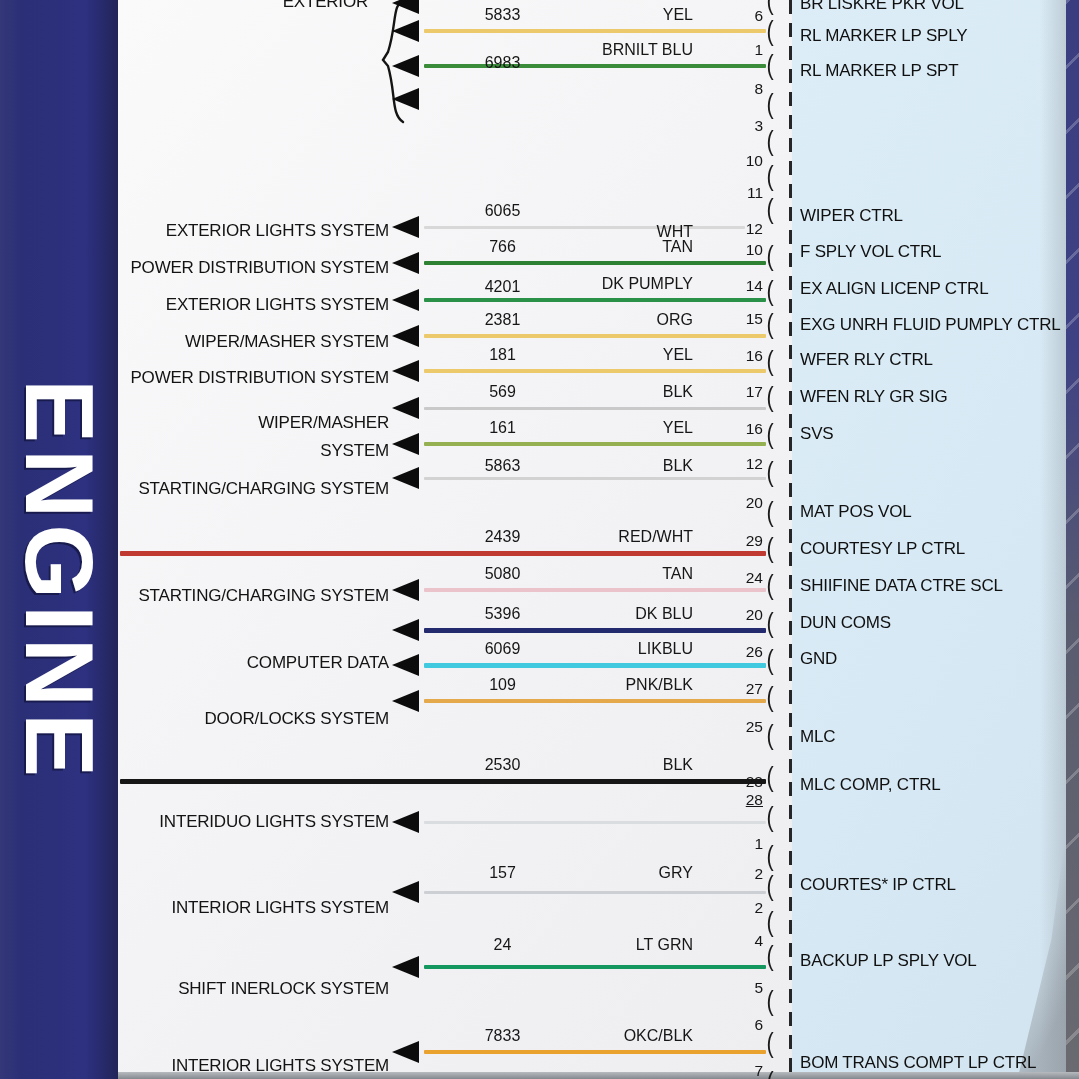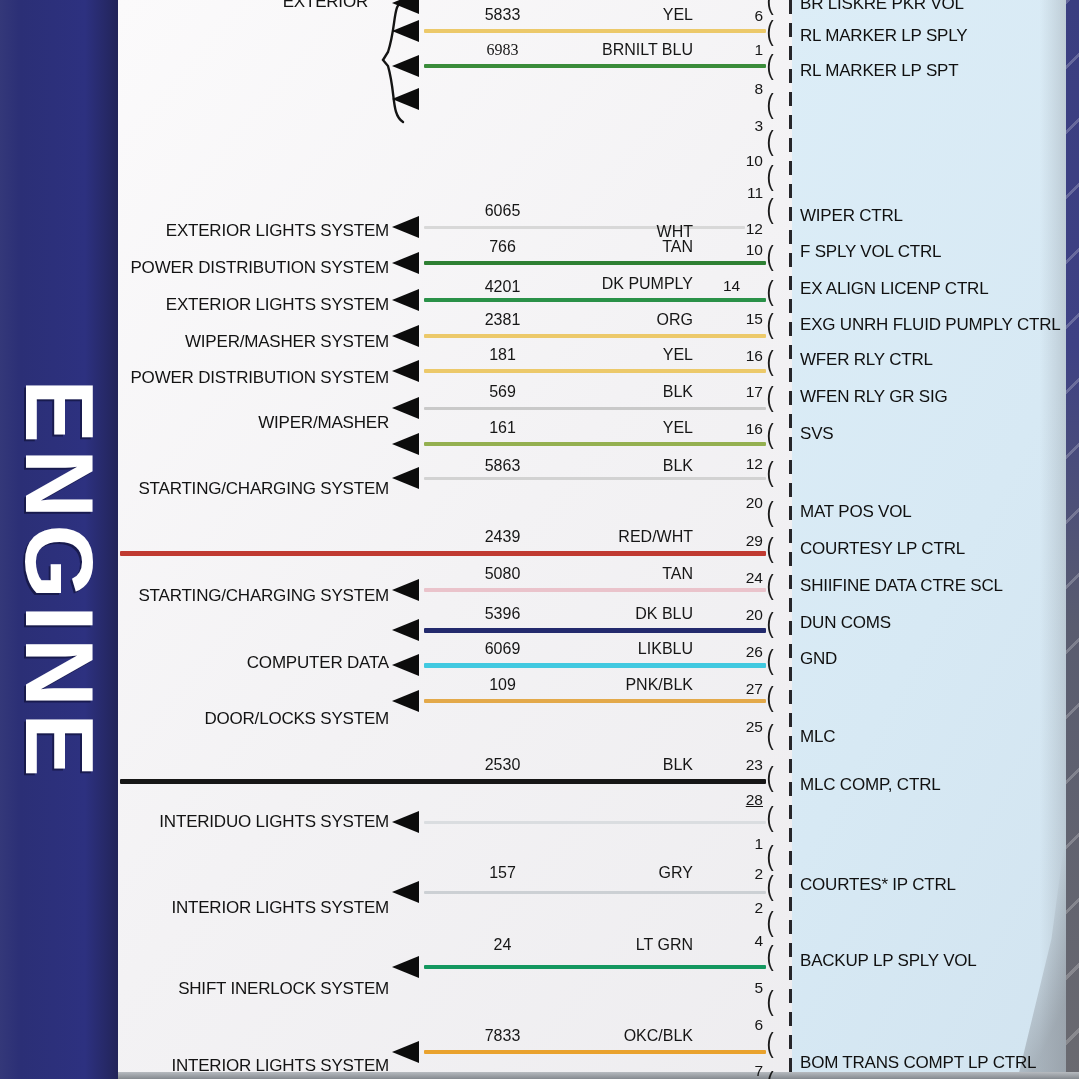--- a/index.html
+++ b/index.html
@@ -91,20 +91,21 @@
         <div>EXTERIOR LIGHTS SYSTEM</div>
       </div>
       <div class="sys" style="left: 0px; width: 389px; top: 328px;">
         <div>WIPER/MASHER SYSTEM</div>
       </div>
       <div class="sys" style="left: 0px; width: 389px; top: 364px;">
         <div>POWER DISTRIBUTION SYSTEM</div>
       </div>
       <div class="sys" style="left: 0px; width: 389px; top: 409px;">
         <div>WIPER/MASHER</div>
+        <div>SYSTEM</div>
       </div>
       <div class="sys" style="left: 0px; width: 389px; top: 475px;">
         <div>STARTING/CHARGING SYSTEM</div>
       </div>
       <div class="sys" style="left: 0px; width: 389px; top: 582px;">
         <div>STARTING/CHARGING SYSTEM</div>
       </div>
       <div class="sys" style="left: 0px; width: 389px; top: 649px;">
         <div>COMPUTER DATA</div>
       </div>
@@ -124,21 +125,21 @@
         <div>INTERIOR LIGHTS SYSTEM</div>
       </div>
     </div>
   <div id="wires">
       <div class="wire" style="left: 424px; width: 342px; top: 29px; height: 4px; background: rgb(236, 201, 106);"></div>
       <div class="arrow" style="left: 392px; top: 20px;"></div>
       <div class="wnum" style="top: 6px;">5833</div>
       <div class="wcode" style="top: 6px;">YEL</div>
       <div class="wire" style="left: 424px; width: 342px; top: 64px; height: 4px; background: rgb(58, 140, 58);"></div>
       <div class="arrow" style="left: 392px; top: 55px;"></div>
-      <div class="wnum" style="top: 41px; font-family: Liberation Serif, serif;">6983</div>
+      <div class="wnum" style="top: 54px;">6983</div>
       <div class="wcode" style="top: 41px;">BRNILT BLU</div>
       <div class="wire" style="left: 424px; width: 321px; top: 225.5px; height: 3px; background: rgb(216, 216, 216);"></div>
       <div class="arrow" style="left: 392px; top: 216px;"></div>
       <div class="wnum" style="top: 202px;">6065</div>
       <div class="wcode" style="top: 202px; margin-top: 21px;">WHT</div>
       <div class="wire" style="left: 424px; width: 342px; top: 261px; height: 4px; background: rgb(46, 128, 51);"></div>
       <div class="arrow" style="left: 392px; top: 252px;"></div>
       <div class="wnum" style="top: 238px;">766</div>
       <div class="wcode" style="top: 238px;">TAN</div>
       <div class="wire" style="left: 424px; width: 342px; top: 298px; height: 4px; background: rgb(42, 145, 72);"></div>
@@ -219,21 +220,21 @@
       <div class="paren" style="top: 124px;">(</div>
       <div class="pnum" style="top: 152px;">10</div>
       <div class="paren" style="top: 159px;">(</div>
       <div class="pnum" style="top: 184px;">11</div>
       <div class="paren" style="top: 192px;">(</div>
       <div class="siglabel" style="top: 206px;">WIPER CTRL</div>
       <div class="pnum" style="top: 220px;">12</div>
       <div class="pnum" style="top: 241px;">10</div>
       <div class="paren" style="top: 239px;">(</div>
       <div class="siglabel" style="top: 242px;">F SPLY VOL CTRL</div>
-      <div class="pnum" style="top: 277px; text-align: center;">14</div>
+      <div class="pnum" style="top: 277px;">14</div>
       <div class="paren" style="top: 274px;">(</div>
       <div class="siglabel" style="top: 279px;">EX ALIGN LICENP CTRL</div>
       <div class="pnum" style="top: 310px;">15</div>
       <div class="paren" style="top: 307px;">(</div>
       <div class="siglabel" style="top: 315px;">EXG UNRH FLUID PUMPLY CTRL</div>
       <div class="pnum" style="top: 347px;">16</div>
       <div class="paren" style="top: 344px;">(</div>
       <div class="siglabel" style="top: 350px;">WFER RLY CTRL</div>
       <div class="pnum" style="top: 383px;">17</div>
       <div class="paren" style="top: 380px;">(</div>
@@ -256,21 +257,21 @@
       <div class="paren" style="top: 606px;">(</div>
       <div class="siglabel" style="top: 613px;">DUN COMS</div>
       <div class="pnum" style="top: 643px;">26</div>
       <div class="paren" style="top: 643px;">(</div>
       <div class="siglabel" style="top: 649px;">GND</div>
       <div class="pnum" style="top: 680px;">27</div>
       <div class="paren" style="top: 680px;">(</div>
       <div class="pnum" style="top: 718px;">25</div>
       <div class="paren" style="top: 718px;">(</div>
       <div class="siglabel" style="top: 727px;">MLC</div>
-      <div class="pnum" style="top: 756px;">23</div>
+      <div class="pnum" style="top: 773px;">23</div>
       <div class="paren" style="top: 760px;">(</div>
       <div class="siglabel" style="top: 775px;">MLC COMP, CTRL</div>
       <div class="pnum" style="top: 791px; text-decoration: underline;">28</div>
       <div class="paren" style="top: 800px;">(</div>
       <div class="pnum" style="top: 835px;">1</div>
       <div class="paren" style="top: 839px;">(</div>
       <div class="pnum" style="top: 865px;">2</div>
       <div class="paren" style="top: 869px;">(</div>
       <div class="siglabel" style="top: 875px;">COURTES* IP CTRL</div>
       <div class="pnum" style="top: 899px;">2</div>

